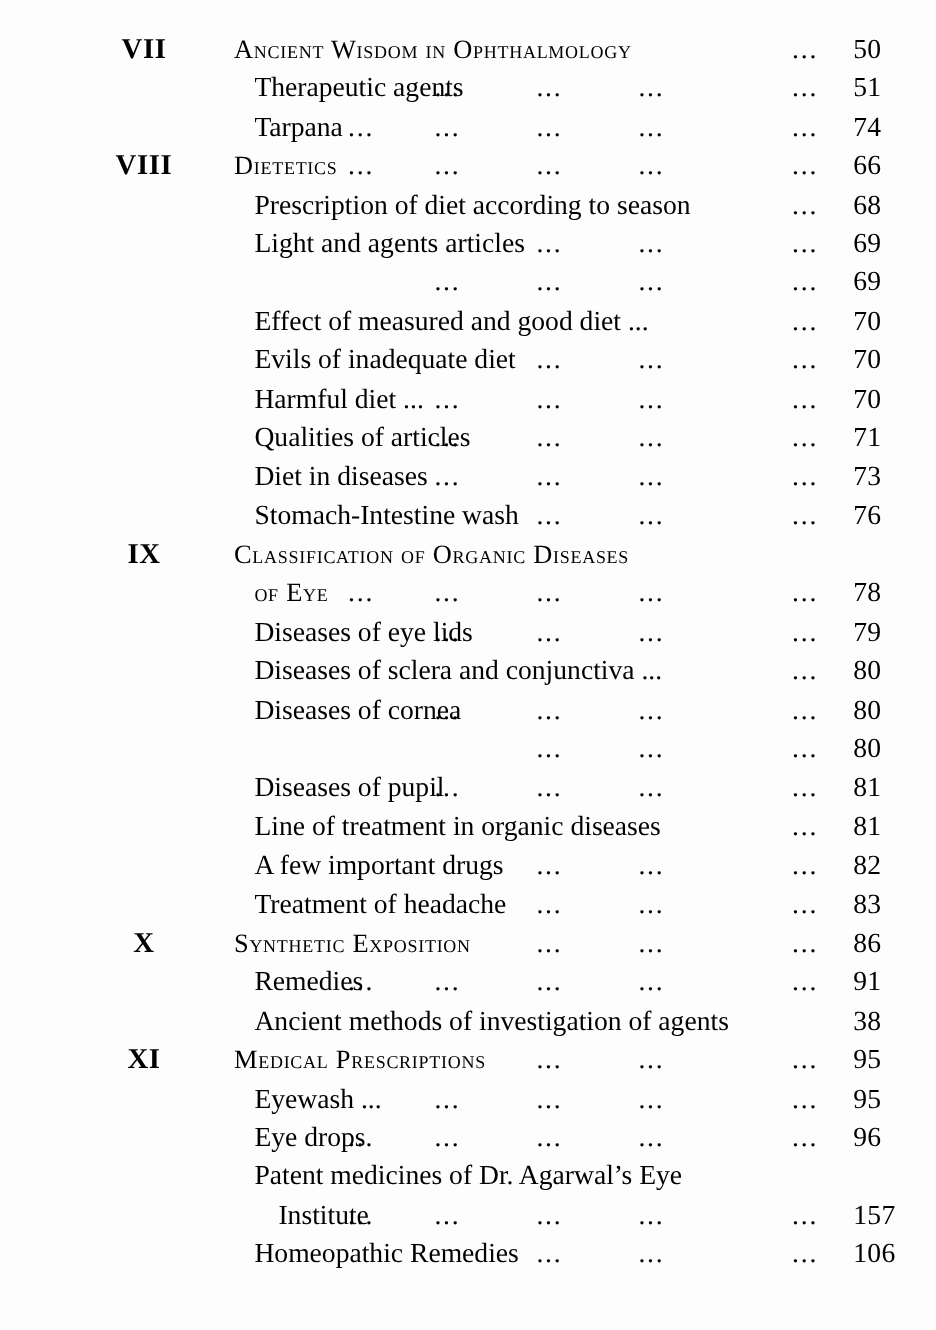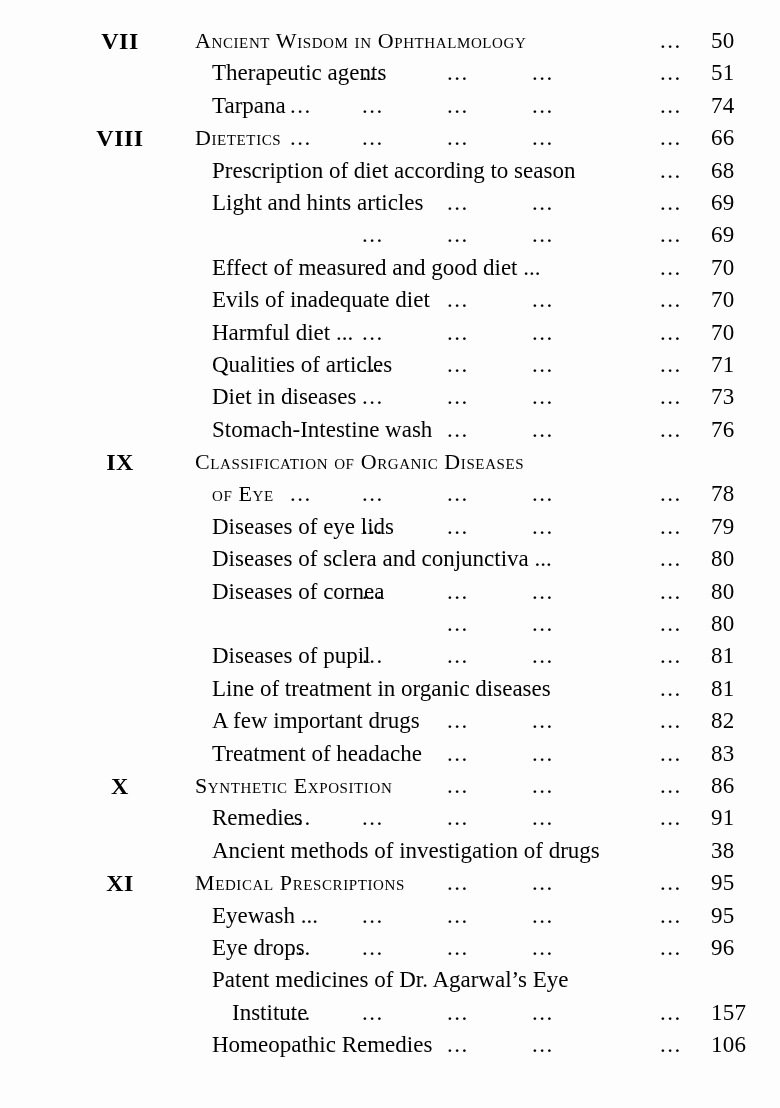--- a/index.html
+++ b/index.html
@@ -141,21 +141,21 @@
         <div class="dots d3" style="left: 532px;">...</div>
         <div class="dots d4" style="left: 660px;">...</div>
         <div class="pageno">66</div>
       </div>
       <div class="row">
         <div class="title sub">Prescription of diet according to season</div>
         <div class="dots d4" style="left: 660px;">...</div>
         <div class="pageno">68</div>
       </div>
       <div class="row">
-        <div class="title sub">Light and hints articles</div>
+        <div class="title sub">Light and agents articles</div>
         <div class="dots d2" style="left: 447px;">...</div>
         <div class="dots d3" style="left: 532px;">...</div>
         <div class="dots d4" style="left: 660px;">...</div>
         <div class="pageno">69</div>
       </div>
       <div class="row">
         <div class="dots d1" style="left: 362px;">...</div>
         <div class="dots d2" style="left: 447px;">...</div>
         <div class="dots d3" style="left: 532px;">...</div>
         <div class="dots d4" style="left: 660px;">...</div>
@@ -282,21 +282,21 @@
       <div class="row">
         <div class="title sub">Remedies</div>
         <div class="dots d0" style="left: 290px;">...</div>
         <div class="dots d1" style="left: 362px;">...</div>
         <div class="dots d2" style="left: 447px;">...</div>
         <div class="dots d3" style="left: 532px;">...</div>
         <div class="dots d4" style="left: 660px;">...</div>
         <div class="pageno">91</div>
       </div>
       <div class="row">
-        <div class="title sub">Ancient methods of investigation of drugs</div>
+        <div class="title sub">Ancient methods of investigation of agents</div>
         <div class="pageno">38</div>
       </div>
       <div class="row">
         <div class="numeral">XI</div>
         <div class="title chapter">Medical Prescriptions</div>
         <div class="dots d2" style="left: 447px;">...</div>
         <div class="dots d3" style="left: 532px;">...</div>
         <div class="dots d4" style="left: 660px;">...</div>
         <div class="pageno">95</div>
       </div>

